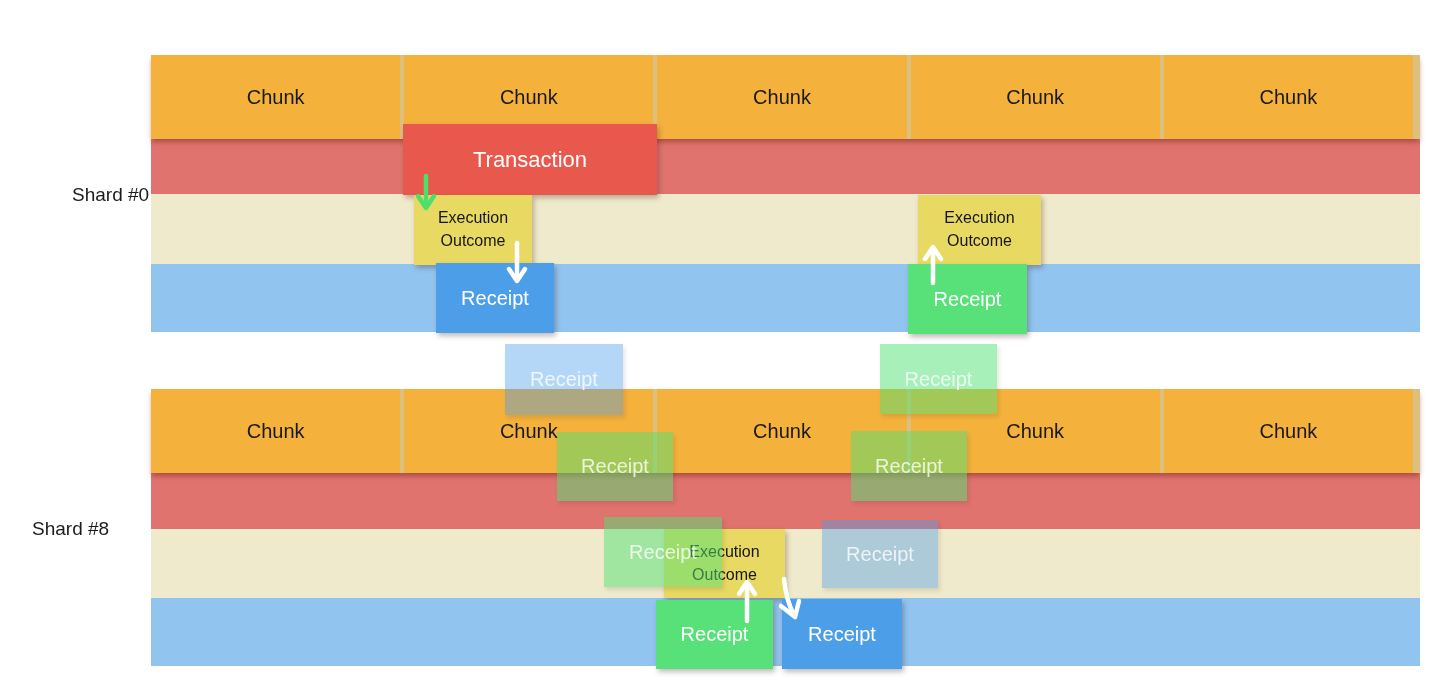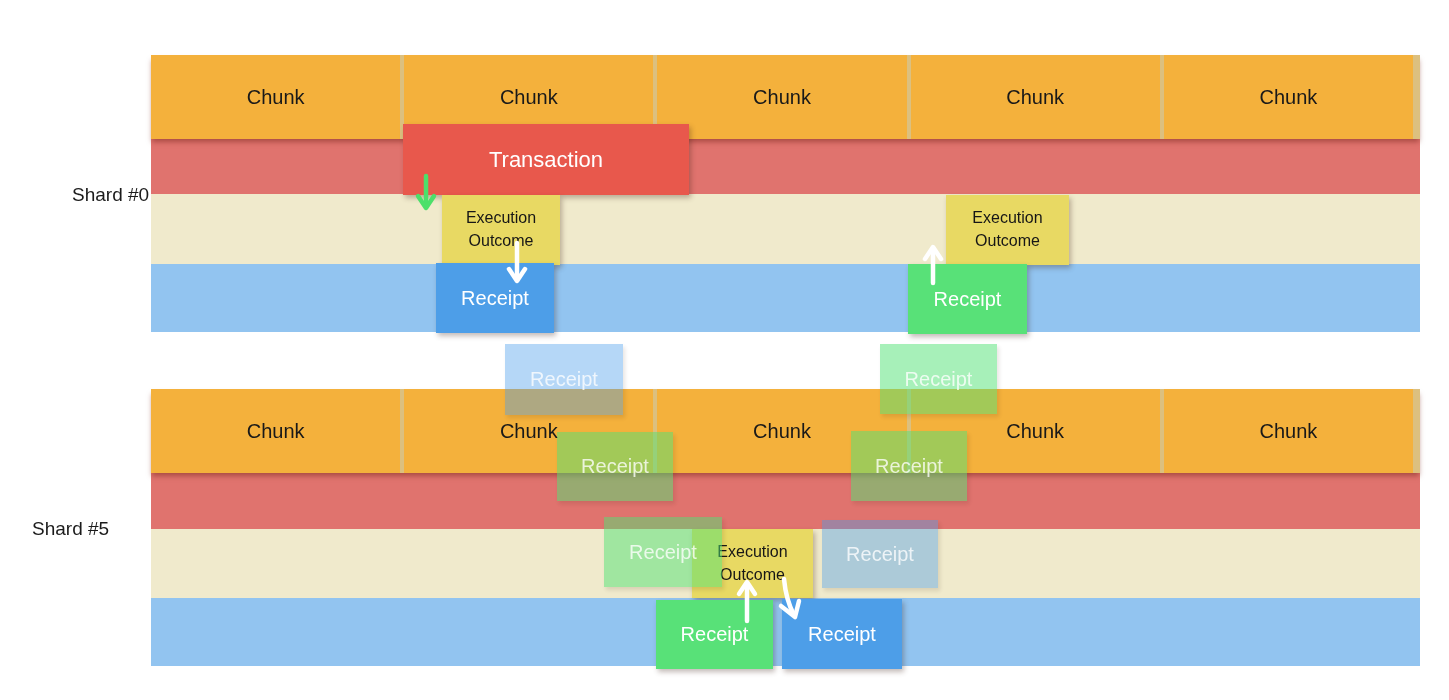--- a/index.html
+++ b/index.html
@@ -21,52 +21,52 @@
   }
   .chunk{
     flex:1;background:#F4B13C;display:flex;align-items:center;justify-content:center;
     font-size:20px;color:#191919;
   }
   .box{
     position:absolute;display:flex;align-items:center;justify-content:center;
     text-align:center;z-index:3;box-shadow:2px 3px 5px rgba(60,30,20,0.30);
   }
   .box.transaction{background:#E8584C;color:#ffffff;font-size:22px;}
-  .box.outcome{background:#E8D963;color:#161616;font-size:16px;line-height:1.42;padding:0 24px;box-sizing:border-box;margin-left:28px;}
+  .box.outcome{background:#E8D963;color:#161616;font-size:16px;line-height:1.42;padding:0 24px;box-sizing:border-box;}
   .box.receipt-blue{background:#4D9EE8;color:#ffffff;font-size:20px;}
   .box.receipt-green{background:#58E178;color:#ffffff;font-size:20px;}
   .ghost{
     position:absolute;display:flex;align-items:center;justify-content:center;
     font-size:20px;color:rgba(255,255,255,0.78);z-index:4;
     box-shadow:2px 3px 4px rgba(60,30,20,0.12);
   }
   .ghost.g-green{background:rgba(80,225,115,0.50);}
   .ghost.g-blue{background:rgba(70,155,235,0.40);}
   .arrows{position:absolute;left:0;top:0;z-index:5;pointer-events:none;}
 </style>
 </head>
 <body>
 
 <div class="canvas">
 
   <div class="shard-label" style="left:32px;top:184px;margin-left:40px;">Shard #0</div>
-  <div class="shard-label" style="left:32px;top:518px;">Shard #5</div>
+  <div class="shard-label" style="left:32px;top:518px;">Shard #8</div>
 
   <div class="chunk-row" style="top:55px;">
     <div class="chunk">Chunk</div>
     <div class="chunk">Chunk</div>
     <div class="chunk">Chunk</div>
     <div class="chunk">Chunk</div>
     <div class="chunk">Chunk</div>
   </div>
   <div class="band red" style="top:124px;height:70px;"></div>
   <div class="band cream" style="top:194px;height:70px;"></div>
   <div class="band blue" style="top:264px;height:68px;"></div>
 
-  <div class="box transaction" style="left:403px;top:124px;width:286px;height:71px;">Transaction</div>
+  <div class="box transaction" style="left:403px;top:124px;width:254px;height:71px;">Transaction</div>
   <div class="box outcome" style="left:414px;top:195px;width:118px;height:70px;">Execution Outcome</div>
   <div class="box receipt-blue" style="left:436px;top:263px;width:118px;height:70px;">Receipt</div>
   <div class="box outcome" style="left:918px;top:195px;width:123px;height:70px;">Execution Outcome</div>
   <div class="box receipt-green" style="left:908px;top:264px;width:119px;height:70px;">Receipt</div>
 
   <div class="chunk-row" style="top:389px;">
     <div class="chunk">Chunk</div>
     <div class="chunk">Chunk</div>
     <div class="chunk">Chunk</div>
     <div class="chunk">Chunk</div>

